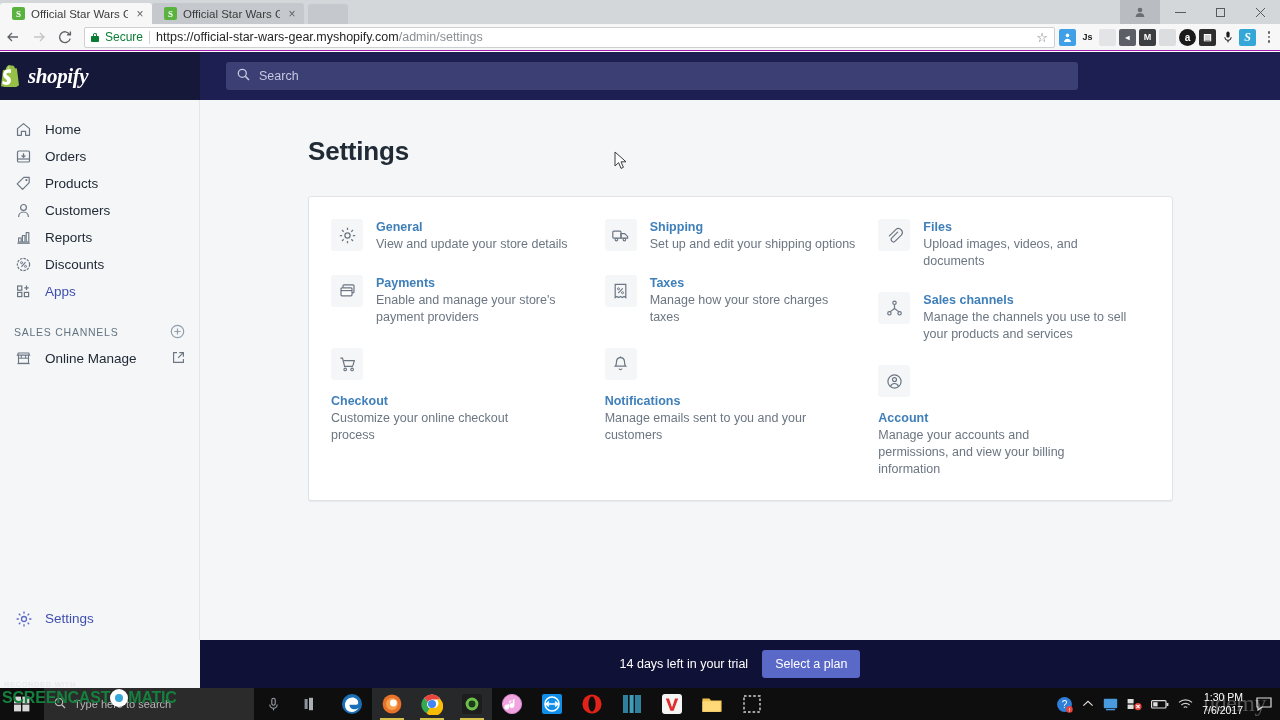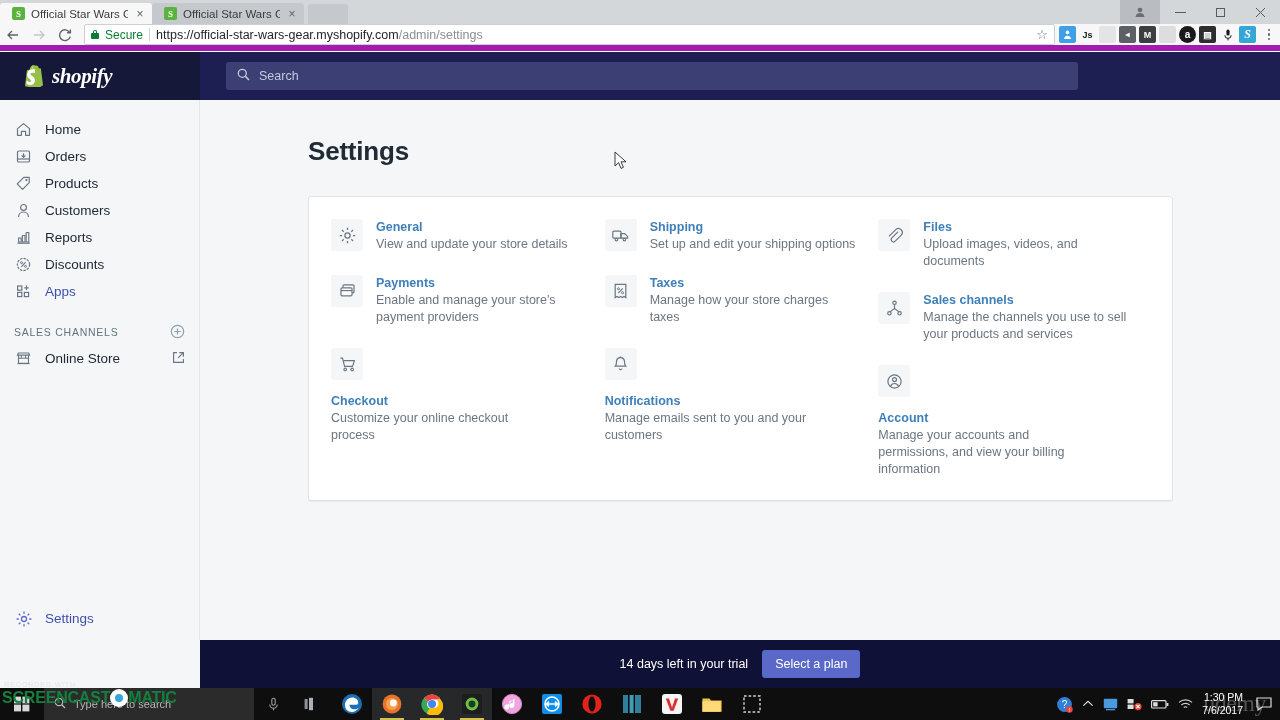--- a/index.html
+++ b/index.html
@@ -47,21 +47,21 @@
   }
   .win-btn {
     width: 40px; height: 24px; display: flex; align-items: center; justify-content: center;
     font-size: 12px; color: #5a5a5a;
   }
   .win-btn.profile { background: #b9bdc1; }
 
   .chrome-toolbar {
     position: absolute; top: 24px; left: 0; width: 1280px; height: 27px;
     background: #f7f7f7; display: flex; align-items: center;
-    border-bottom: 6px solid #a21caf;
+    border-bottom: 1px solid #a21caf;
   }
   .nav-btn {
     width: 26px; height: 27px; display: flex; align-items: center; justify-content: center;
     font-size: 14px; color: #5f6368;
   }
   .nav-btn.disabled { color: #c3c5c7; }
   .omnibox {
     flex: 1 1 auto; height: 21px; margin: 0 4px 0 6px;
     background: #fff; border: 1px solid #cdd0d2; border-radius: 2px;
     display: flex; align-items: center; padding: 0 6px; gap: 6px;
@@ -87,21 +87,21 @@
   }
   .menu-dots i { width: 2.5px; height: 2.5px; background: #5f6368; border-radius: 50%; display: block; }
 
   
   .shopify-top {
     position: absolute; top: 52px; left: 0; width: 1280px; height: 48px;
     background: #1d1f52;
   }
   .brand {
     position: absolute; left: 0; top: 0; width: 200px; height: 48px;
-    background: #161839; display: flex; align-items: center; gap: 7px; padding-left: 24px;
+    background: #161839; display: flex; align-items: center; gap: 7px; padding-left: 0;
   }
   .bag {
     width: 21px; height: 22px; position: relative;
   }
   .brand-word {
     font-family: "Liberation Serif", serif; font-style: italic; font-weight: bold;
     font-size: 21px; color: #fff; letter-spacing: -0.4px;
   }
   .searchbar {
     position: absolute; left: 226px; top: 10px; width: 852px; height: 28px;
@@ -444,21 +444,21 @@
 
     <div class="nav-item">
       <span class="ico">
         <svg width="17" height="17" viewBox="0 0 17 17">
             <path d="M2.4 5.1h12.2l-.9-2.1H3.3z" fill="none" stroke="#6b7682" stroke-width="1.1"></path>
             <path d="M3.5 5.1v8.3h10V5.1" fill="none" stroke="#6b7682" stroke-width="1.1"></path>
             <path d="M2.4 13.6h12.2" stroke="#6b7682" stroke-width="1.1"></path>
             <path d="M6.3 5.1v3 M10.6 5.1v3 M3.5 8.2h10" stroke="#6b7682" stroke-width="1"></path>
           </svg>
       </span>
-      <span class="label">Online Store</span>
+      <span class="label">Online Manage</span>
       <span class="ext-ico">
         <svg width="13" height="13" viewBox="0 0 13 13">
             <path d="M5 1.6H1.6v9.8h9.8V8" fill="none" stroke="#6b7682" stroke-width="1.15"></path>
             <path d="M7.3 1.6h4.1v4.1 M11.4 1.6 6.1 6.9" fill="none" stroke="#6b7682" stroke-width="1.15"></path>
           </svg>
       </span>
     </div>
 
     <div class="sidebar-bottom">
       <div class="nav-item current">

